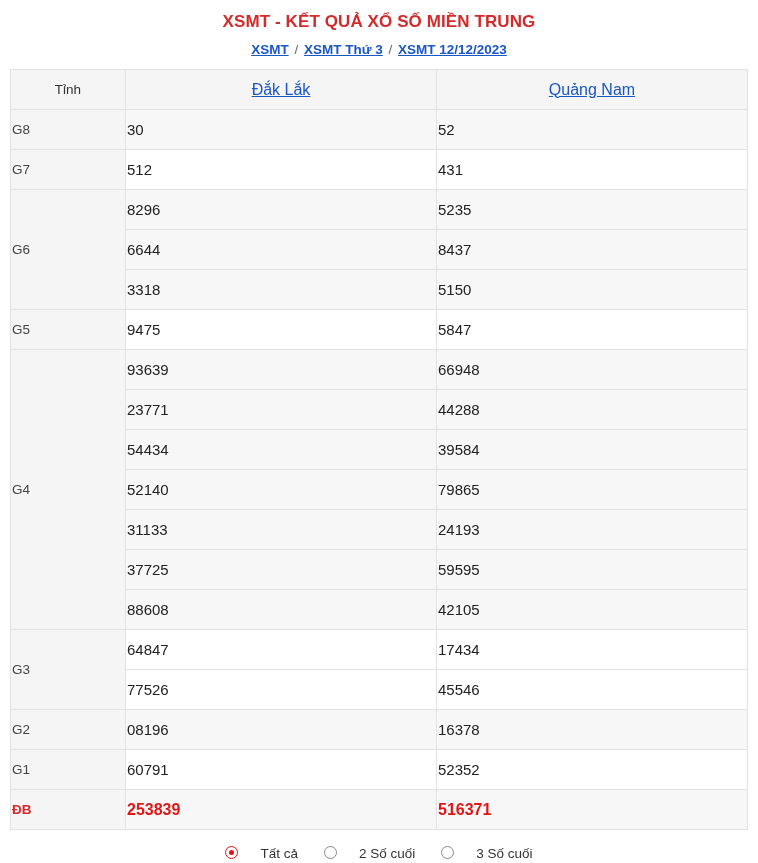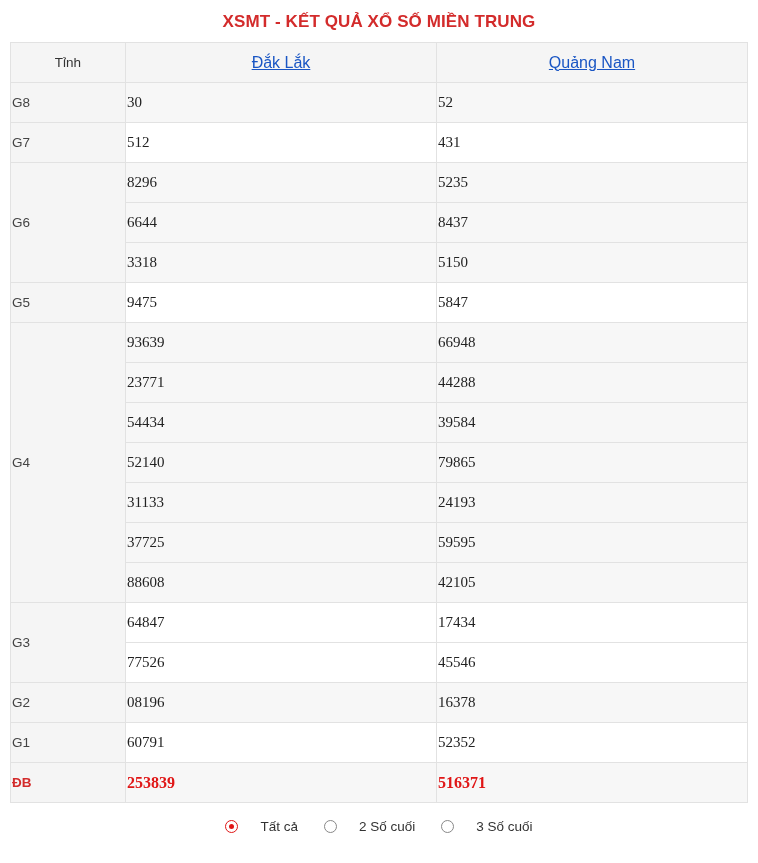--- a/index.html
+++ b/index.html
@@ -76,40 +76,39 @@
   }
   td.prize-label.db {
     color: #d32b2b;
     font-weight: bold;
   }
   td.num {
     font-size: 15px;
     color: #222;
     height: 40px;
     background: #ffffff;
-    font-family: Liberation Serif, serif;
   }
   tr.shade td.num { background: #f7f7f7; }
   td.num.db {
     color: #e01616;
     font-weight: bold;
     font-size: 16px;
   }
   .filters {
     display: flex;
     justify-content: center;
     align-items: center;
     gap: 26px;
     padding: 16px 0 10px 0;
     font-size: 13.5px;
     color: #333;
   }
   .filter-opt {
     display: flex;
-    align-items: center;
+    align-items: flex-start;
     gap: 22px;
     cursor: pointer;
   }
   .radio {
     width: 13px;
     height: 13px;
     border: 1px solid #888;
     border-radius: 50%;
     display: inline-block;
     position: relative;
@@ -127,20 +126,27 @@
     background: #e01616;
   }
 </style>
 </head>
 <body>
 
 <div class="page">
 
   <div class="title">XSMT - KẾT QUẢ XỔ SỐ MIỀN TRUNG</div>
 
+  <div class="breadcrumb">
+    <a href="#">XSMT</a>
+    <span class="sep">/</span>
+    <a href="#">XSMT Thứ 3</a>
+    <span class="sep">/</span>
+    <a href="#">XSMT 12/12/2023</a>
+  </div>
 
   <table class="results">
     <colgroup>
       <col class="col-prize">
         <col class="col-prov">
         <col class="col-prov">
     </colgroup>
     <thead>
       <tr>
         <th class="head">Tỉnh</th>

